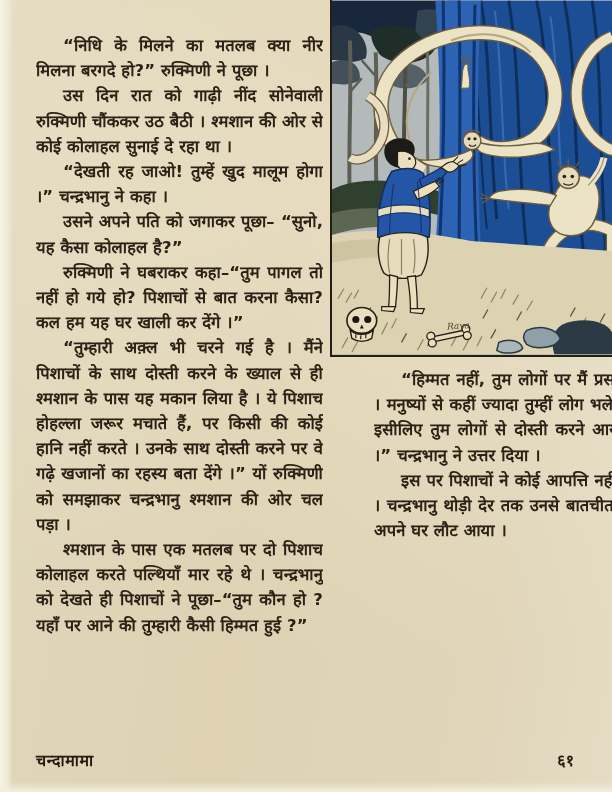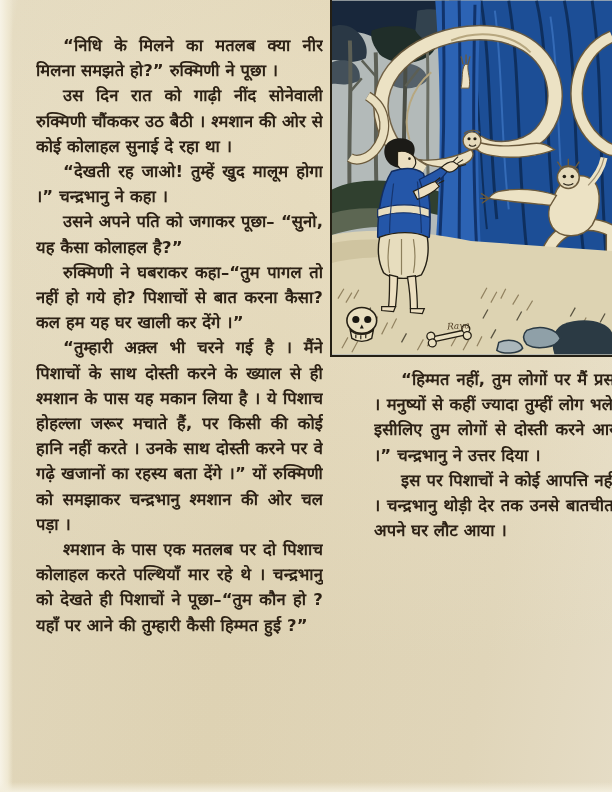--- a/index.html
+++ b/index.html
@@ -202,29 +202,33 @@
         <path d="M50,308 L64,308 L62,313 L50,312 Z" fill="#ecdfc0" stroke="#241f14" stroke-width="1.2"></path>
         <path d="M79,310 L93,310 L91,315 L79,314 Z" fill="#ecdfc0" stroke="#241f14" stroke-width="1.2"></path>
         <path d="M62,184 C60,200 58,220 58,234 M86,182 C88,200 90,220 90,234" stroke="#132d60" stroke-width="1.2" fill="none" opacity="0.8"></path>
       </g>
 
       <text x="116" y="331" font-size="9" font-style="italic" fill="#503e24" font-family="DejaVu Serif, serif" transform="rotate(-3 116 331)">Raya</text>
     </svg>
   </div>
 
   <div class="col col-left">
-    <p>“निधि के मिलने का मतलब क्या नीर मिलना समझते हो?”  रुक्मिणी ने पूछा ।</p>
+    <p>“निधि के मिलने का मतलब क्या नीर मिलना बरगदे हो?”  रुक्मिणी ने पूछा ।</p>
     <p>उस दिन रात को गाढ़ी नींद सोनेवाली रुक्मिणी चौंककर उठ बैठी ।  श्मशान की ओर से कोई कोलाहल सुनाई दे रहा था ।</p>
     <p>“देखती रह जाओ! तुम्हें खुद मालूम होगा ।”  चन्द्रभानु ने कहा ।</p>
     <p>उसने अपने पति को जगाकर पूछा– “सुनो, यह कैसा कोलाहल है?”</p>
     <p>रुक्मिणी ने घबराकर कहा–“तुम पागल तो नहीं हो गये हो?  पिशाचों से बात करना कैसा?  कल हम यह घर खाली कर देंगे ।”</p>
     <p>“तुम्हारी अक़्ल भी चरने गई है ।  मैंने पिशाचों के साथ दोस्ती करने के ख्याल से ही श्मशान के पास यह मकान लिया है ।  ये पिशाच होहल्ला जरूर मचाते हैं, पर किसी की कोई हानि नहीं करते ।  उनके साथ दोस्ती करने पर वे गढ़े खजानों का रहस्य बता देंगे ।”  यों रुक्मिणी को समझाकर चन्द्रभानु श्मशान की ओर चल पड़ा ।</p>
     <p>श्मशान के पास एक मतलब पर दो पिशाच कोलाहल करते पल्थियाँ मार रहे थे ।  चन्द्रभानु को देखते ही पिशाचों ने पूछा–“तुम कौन हो ?  यहाँ पर आने की तुम्हारी कैसी हिम्मत हुई ?”</p>
   </div>
 
   <div class="col col-right">
     <p>“हिम्मत नहीं, तुम लोगों पर मैं प्रसन्न हूँ ।  मनुष्यों से कहीं ज्यादा तुम्हीं लोग भले हो!  इसीलिए तुम लोगों से दोस्ती करने आया हूँ ।”  चन्द्रभानु ने उत्तर दिया ।</p>
     <p>इस पर पिशाचों ने कोई आपत्ति नहीं की ।  चन्द्रभानु थोड़ी देर तक उनसे बातचीत कर अपने घर लौट आया ।</p>
   </div>
 
+  <div class="footer">
+    <span class="pub">चन्दामामा</span>
+    <span class="pageno">६१</span>
+  </div>
 
   <div class="edge-bottom"></div>
 </div>
 
 </body></html>

